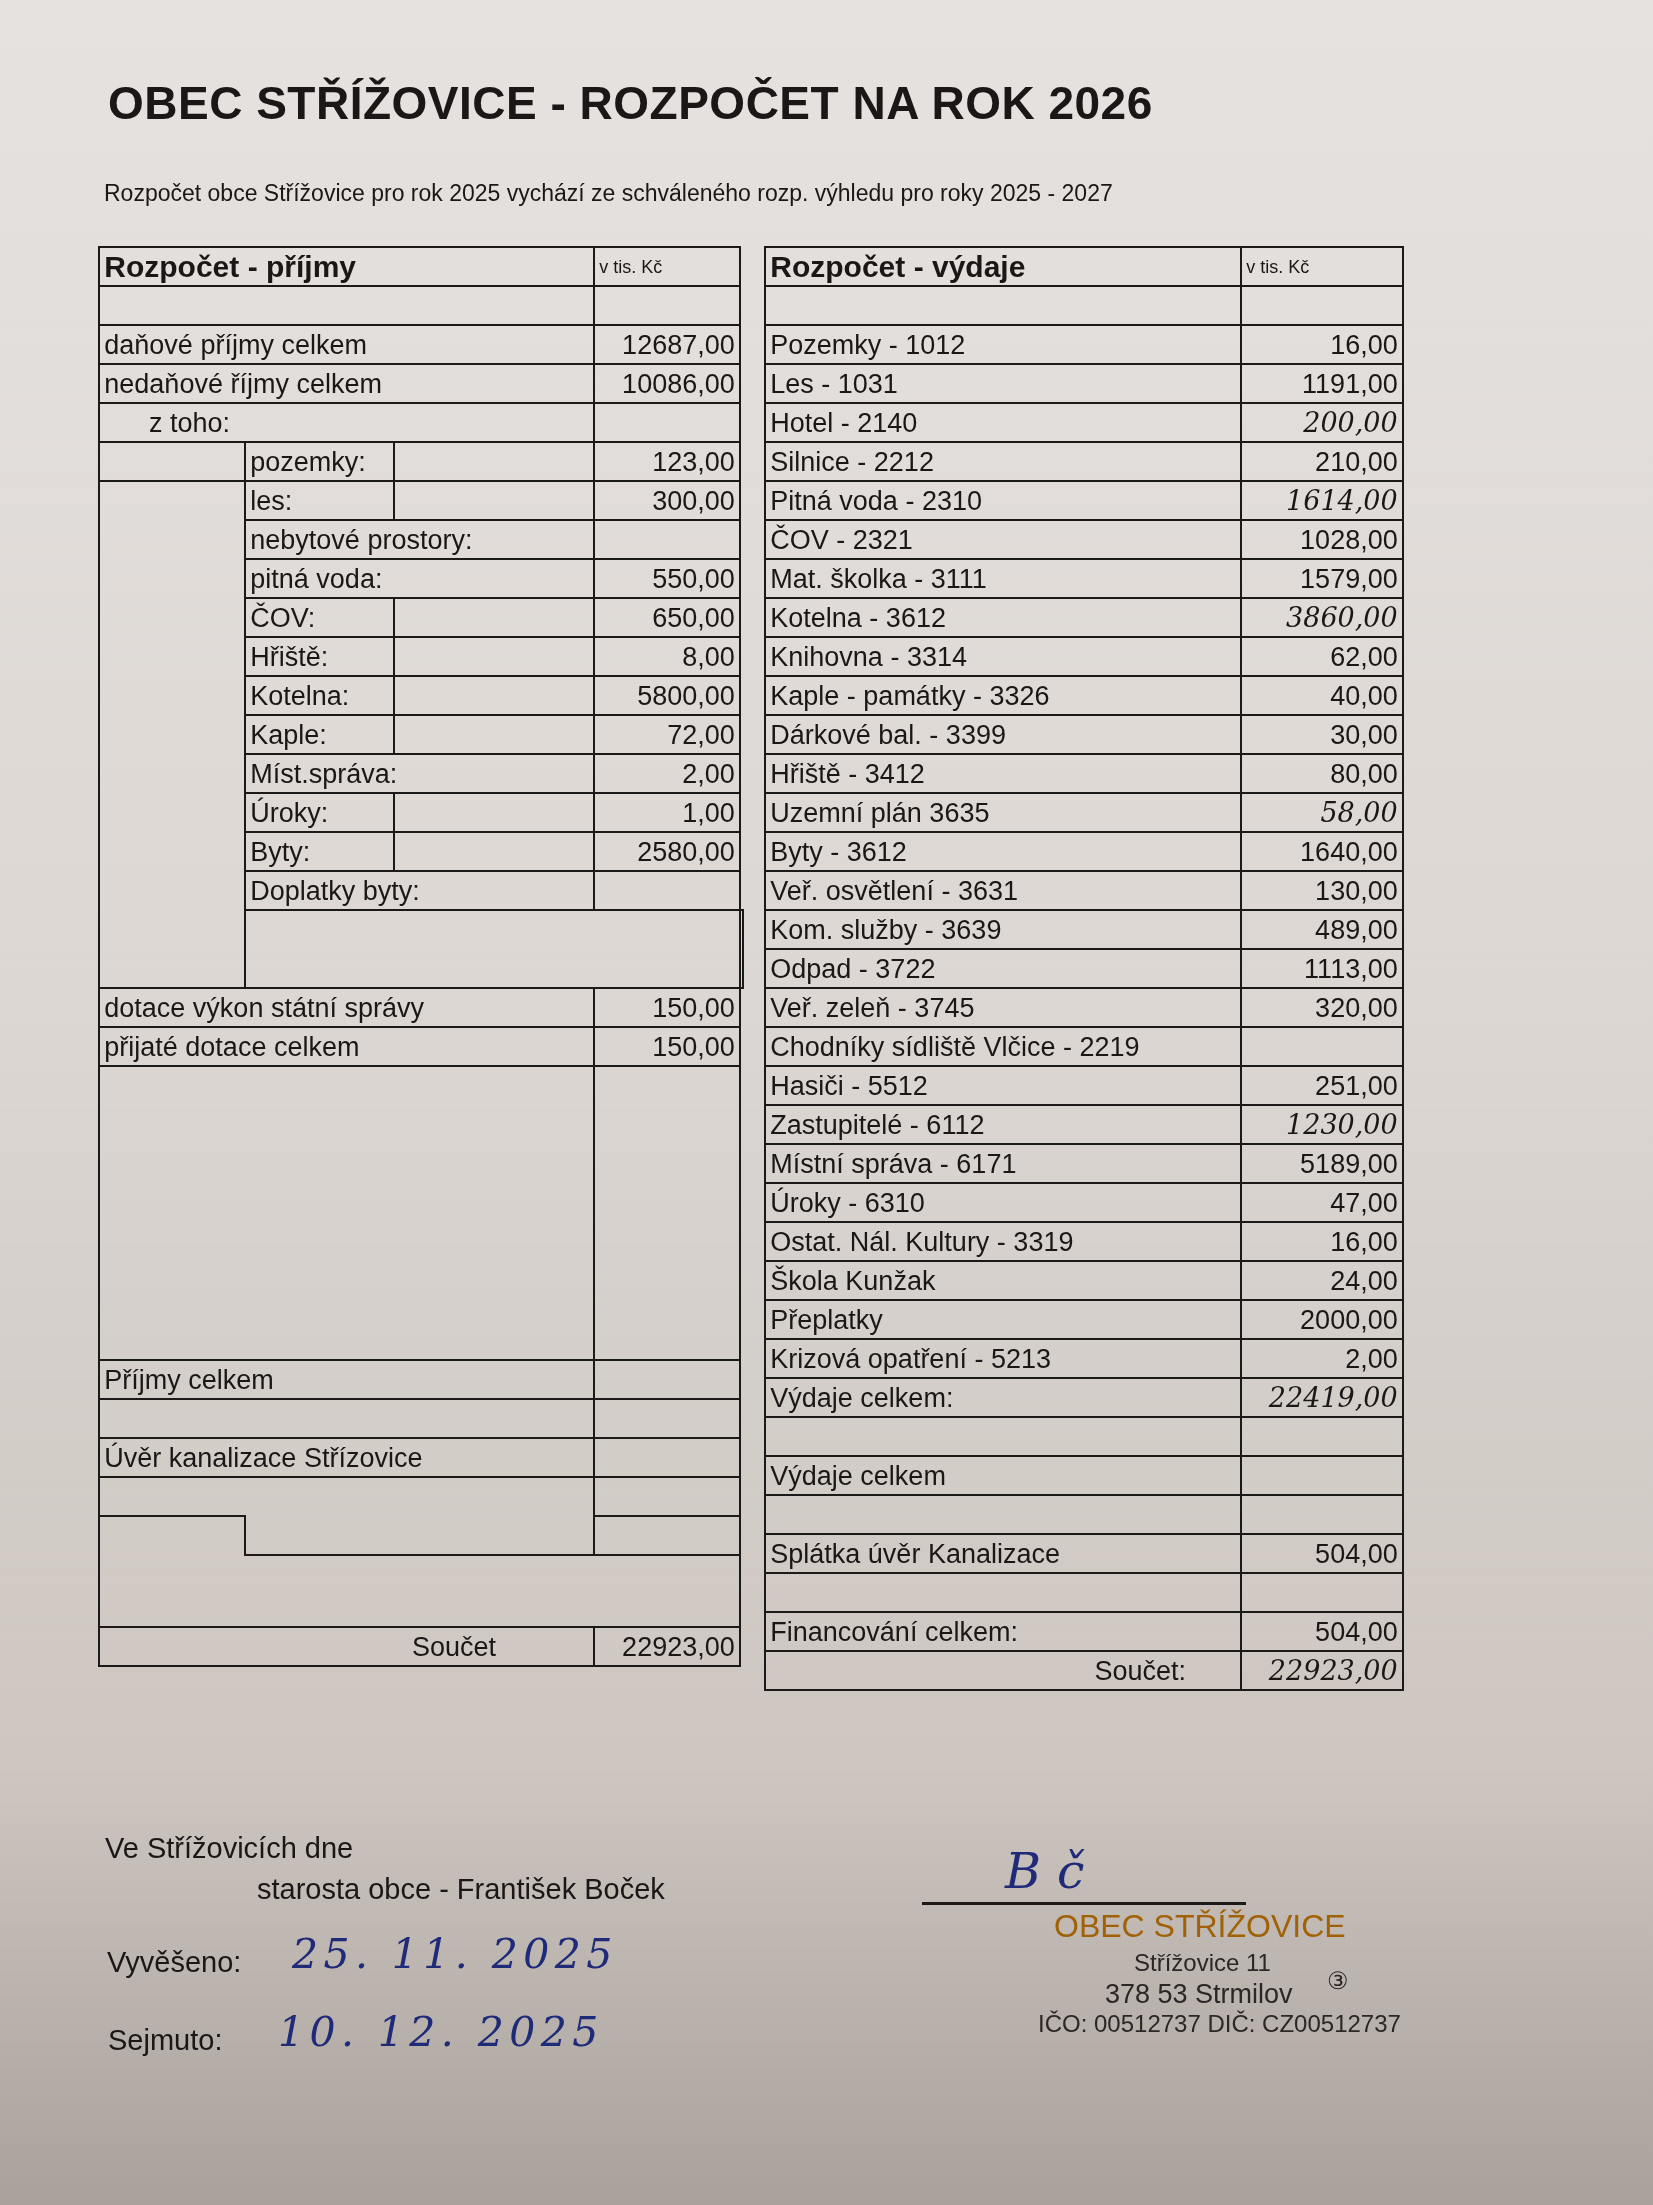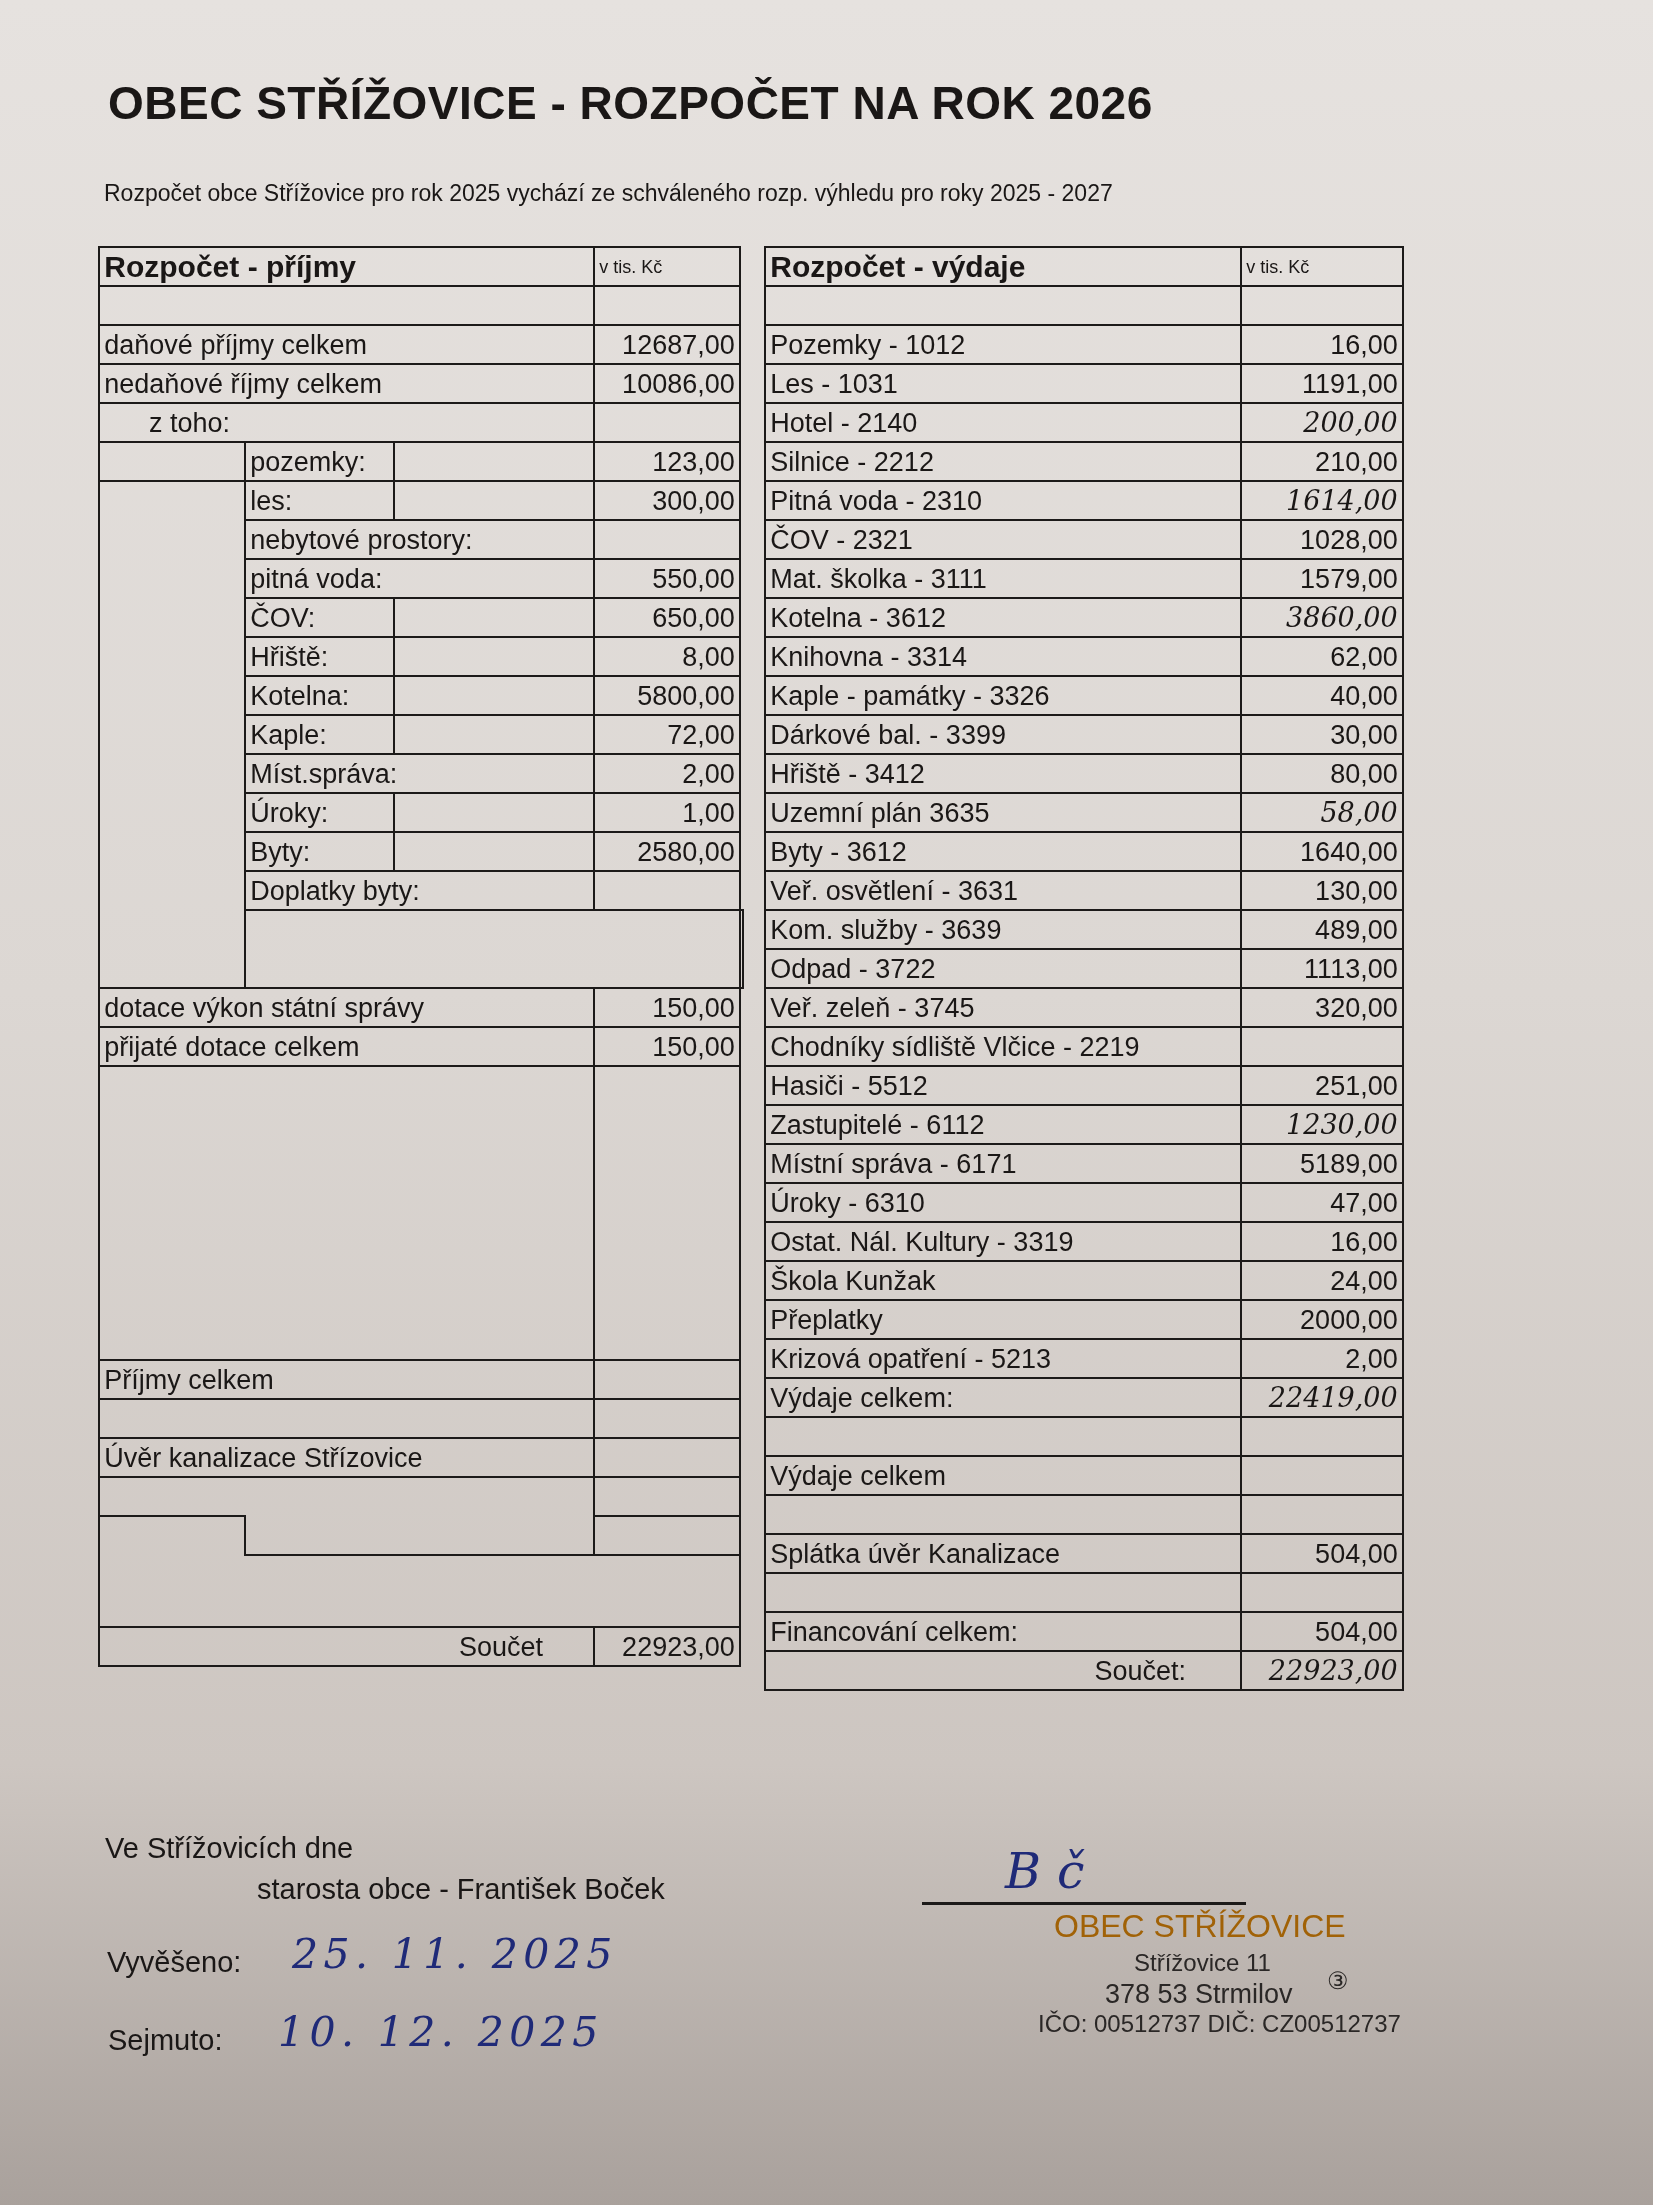--- a/index.html
+++ b/index.html
@@ -160,21 +160,21 @@
   </tr>
   <tr>
     <td class="nb-t nb-b"></td>
     <td colspan="2" class="nb-t nb-l"></td>
     <td></td>
   </tr>
   <tr>
     <td colspan="4" class="nb-t" style="height:70px"></td>
   </tr>
   <tr>
-    <td colspan="3" class="num" style="padding-right:50px">Součet</td>
+    <td colspan="3" class="num" style="padding-right:97px">Součet</td>
     <td class="num">22923,00</td>
   </tr>
 </tbody>
   </table>
 
 <table class="budget" id="right-table">
   <colgroup>
       <col style="width:476px">
       <col style="width:162px">
     </colgroup>

